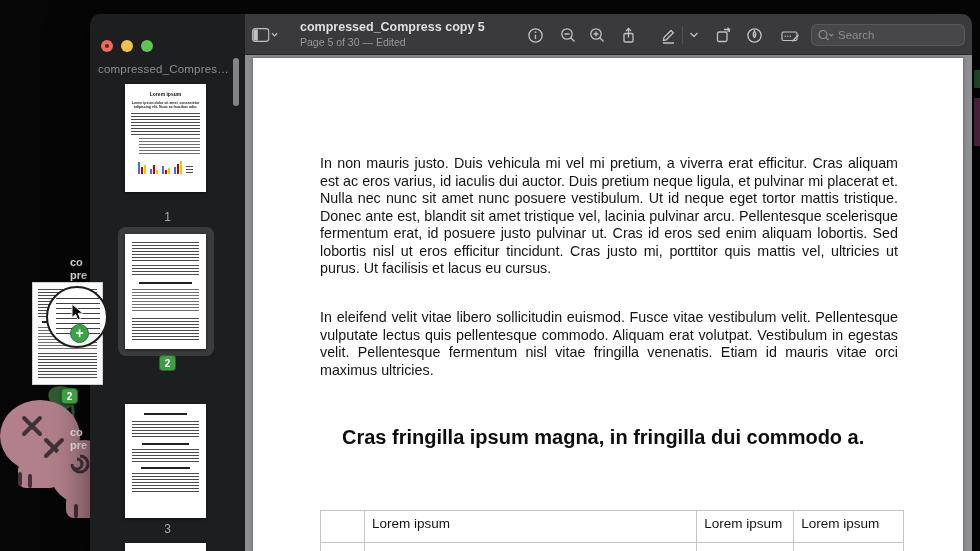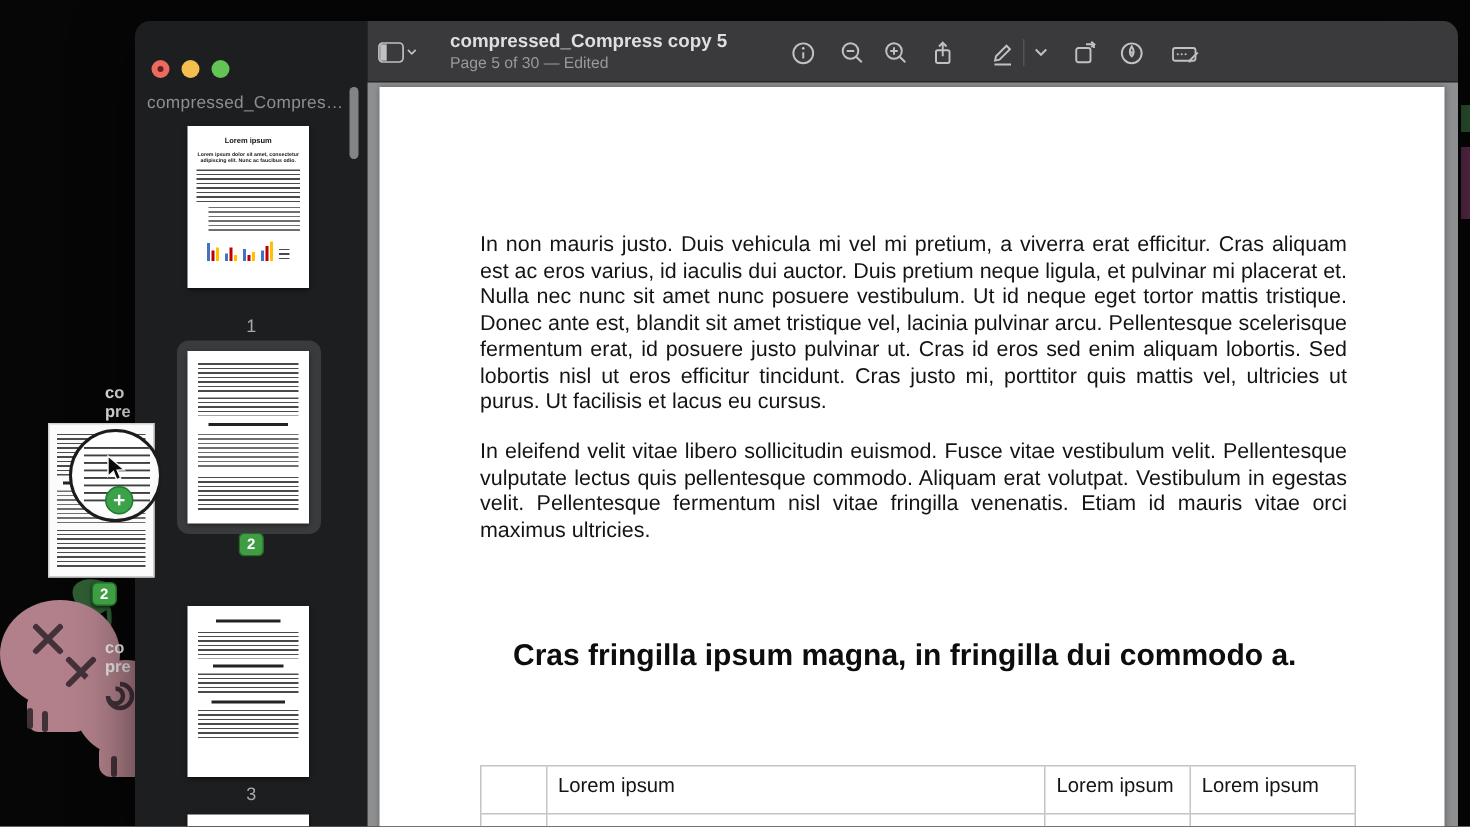--- a/index.html
+++ b/index.html
@@ -274,26 +274,34 @@
         <svg width="19" height="17" viewBox="0 0 19 17" fill="none" stroke="#c1c1c3" stroke-width="1.2">
           <rect x="1" y="5" width="15" height="8.5" rx="1.5"></rect>
           <circle cx="4.2" cy="9.2" r="0.7" fill="#c1c1c3" stroke="none"></circle>
             <circle cx="6.8" cy="9.2" r="0.7" fill="#c1c1c3" stroke="none"></circle>
             <circle cx="9.4" cy="9.2" r="0.7" fill="#c1c1c3" stroke="none"></circle>
           <path d="M12 13.5 L17.5 8"></path>
             <path d="M11.2 14.6 L12 13.5 L13.2 14.5 Z" fill="#c1c1c3" stroke="none"></path>
         </svg>
       </div>
 
+      <div class="search">
+        <svg width="16" height="13" viewBox="0 0 16 13" fill="none" stroke="#8e8e93" stroke-width="1.2">
+          <circle cx="5" cy="5.5" r="4"></circle>
+            <line x1="8" y1="8.5" x2="10.5" y2="11"></line>
+            <path d="M11.5 5 l1.8 1.8 L15 5"></path>
+        </svg>
+        <input type="text" placeholder="Search" style="">
+      </div>
     </div>
 
     <div class="content">
       <div class="page">
         <div class="doc-par" style="top:97px">In non mauris justo. Duis vehicula mi vel mi pretium, a viverra erat efficitur. Cras aliquam est ac eros varius, id iaculis dui auctor. Duis pretium neque ligula, et pulvinar mi placerat et. Nulla nec nunc sit amet nunc posuere vestibulum. Ut id neque eget tortor mattis tristique. Donec ante est, blandit sit amet tristique vel, lacinia pulvinar arcu. Pellentesque scelerisque fermentum erat, id posuere justo pulvinar ut. Cras id eros sed enim aliquam lobortis. Sed lobortis nisl ut eros efficitur tincidunt. Cras justo mi, porttitor quis mattis vel, ultricies ut purus. Ut facilisis et lacus eu cursus.</div>
-        <div class="doc-par" style="top:235px">In eleifend velit vitae libero sollicitudin euismod. Fusce vitae vestibulum velit. Pellentesque vulputate lectus quis pellentesque commodo. Aliquam erat volutpat. Vestibulum in egestas velit. Pellentesque fermentum nisl vitae fringilla venenatis. Etiam id mauris vitae orci maximus ultricies.</div>
+        <div class="doc-par" style="top:251px">In eleifend velit vitae libero sollicitudin euismod. Fusce vitae vestibulum velit. Pellentesque vulputate lectus quis pellentesque commodo. Aliquam erat volutpat. Vestibulum in egestas velit. Pellentesque fermentum nisl vitae fringilla venenatis. Etiam id mauris vitae orci maximus ultricies.</div>
         <div class="doc-h1" style="top:366px">Cras fringilla ipsum magna, in fringilla dui commodo a.</div>
         <div class="doc-table">
           <div class="dt-row">
             <div class="dt-cell c0"></div>
             <div class="dt-cell c1">Lorem ipsum</div>
             <div class="dt-cell c2">Lorem ipsum</div>
             <div class="dt-cell c3">Lorem ipsum</div>
           </div>
           <div class="dt-row dt-row2">
             <div class="dt-cell c0"></div>

